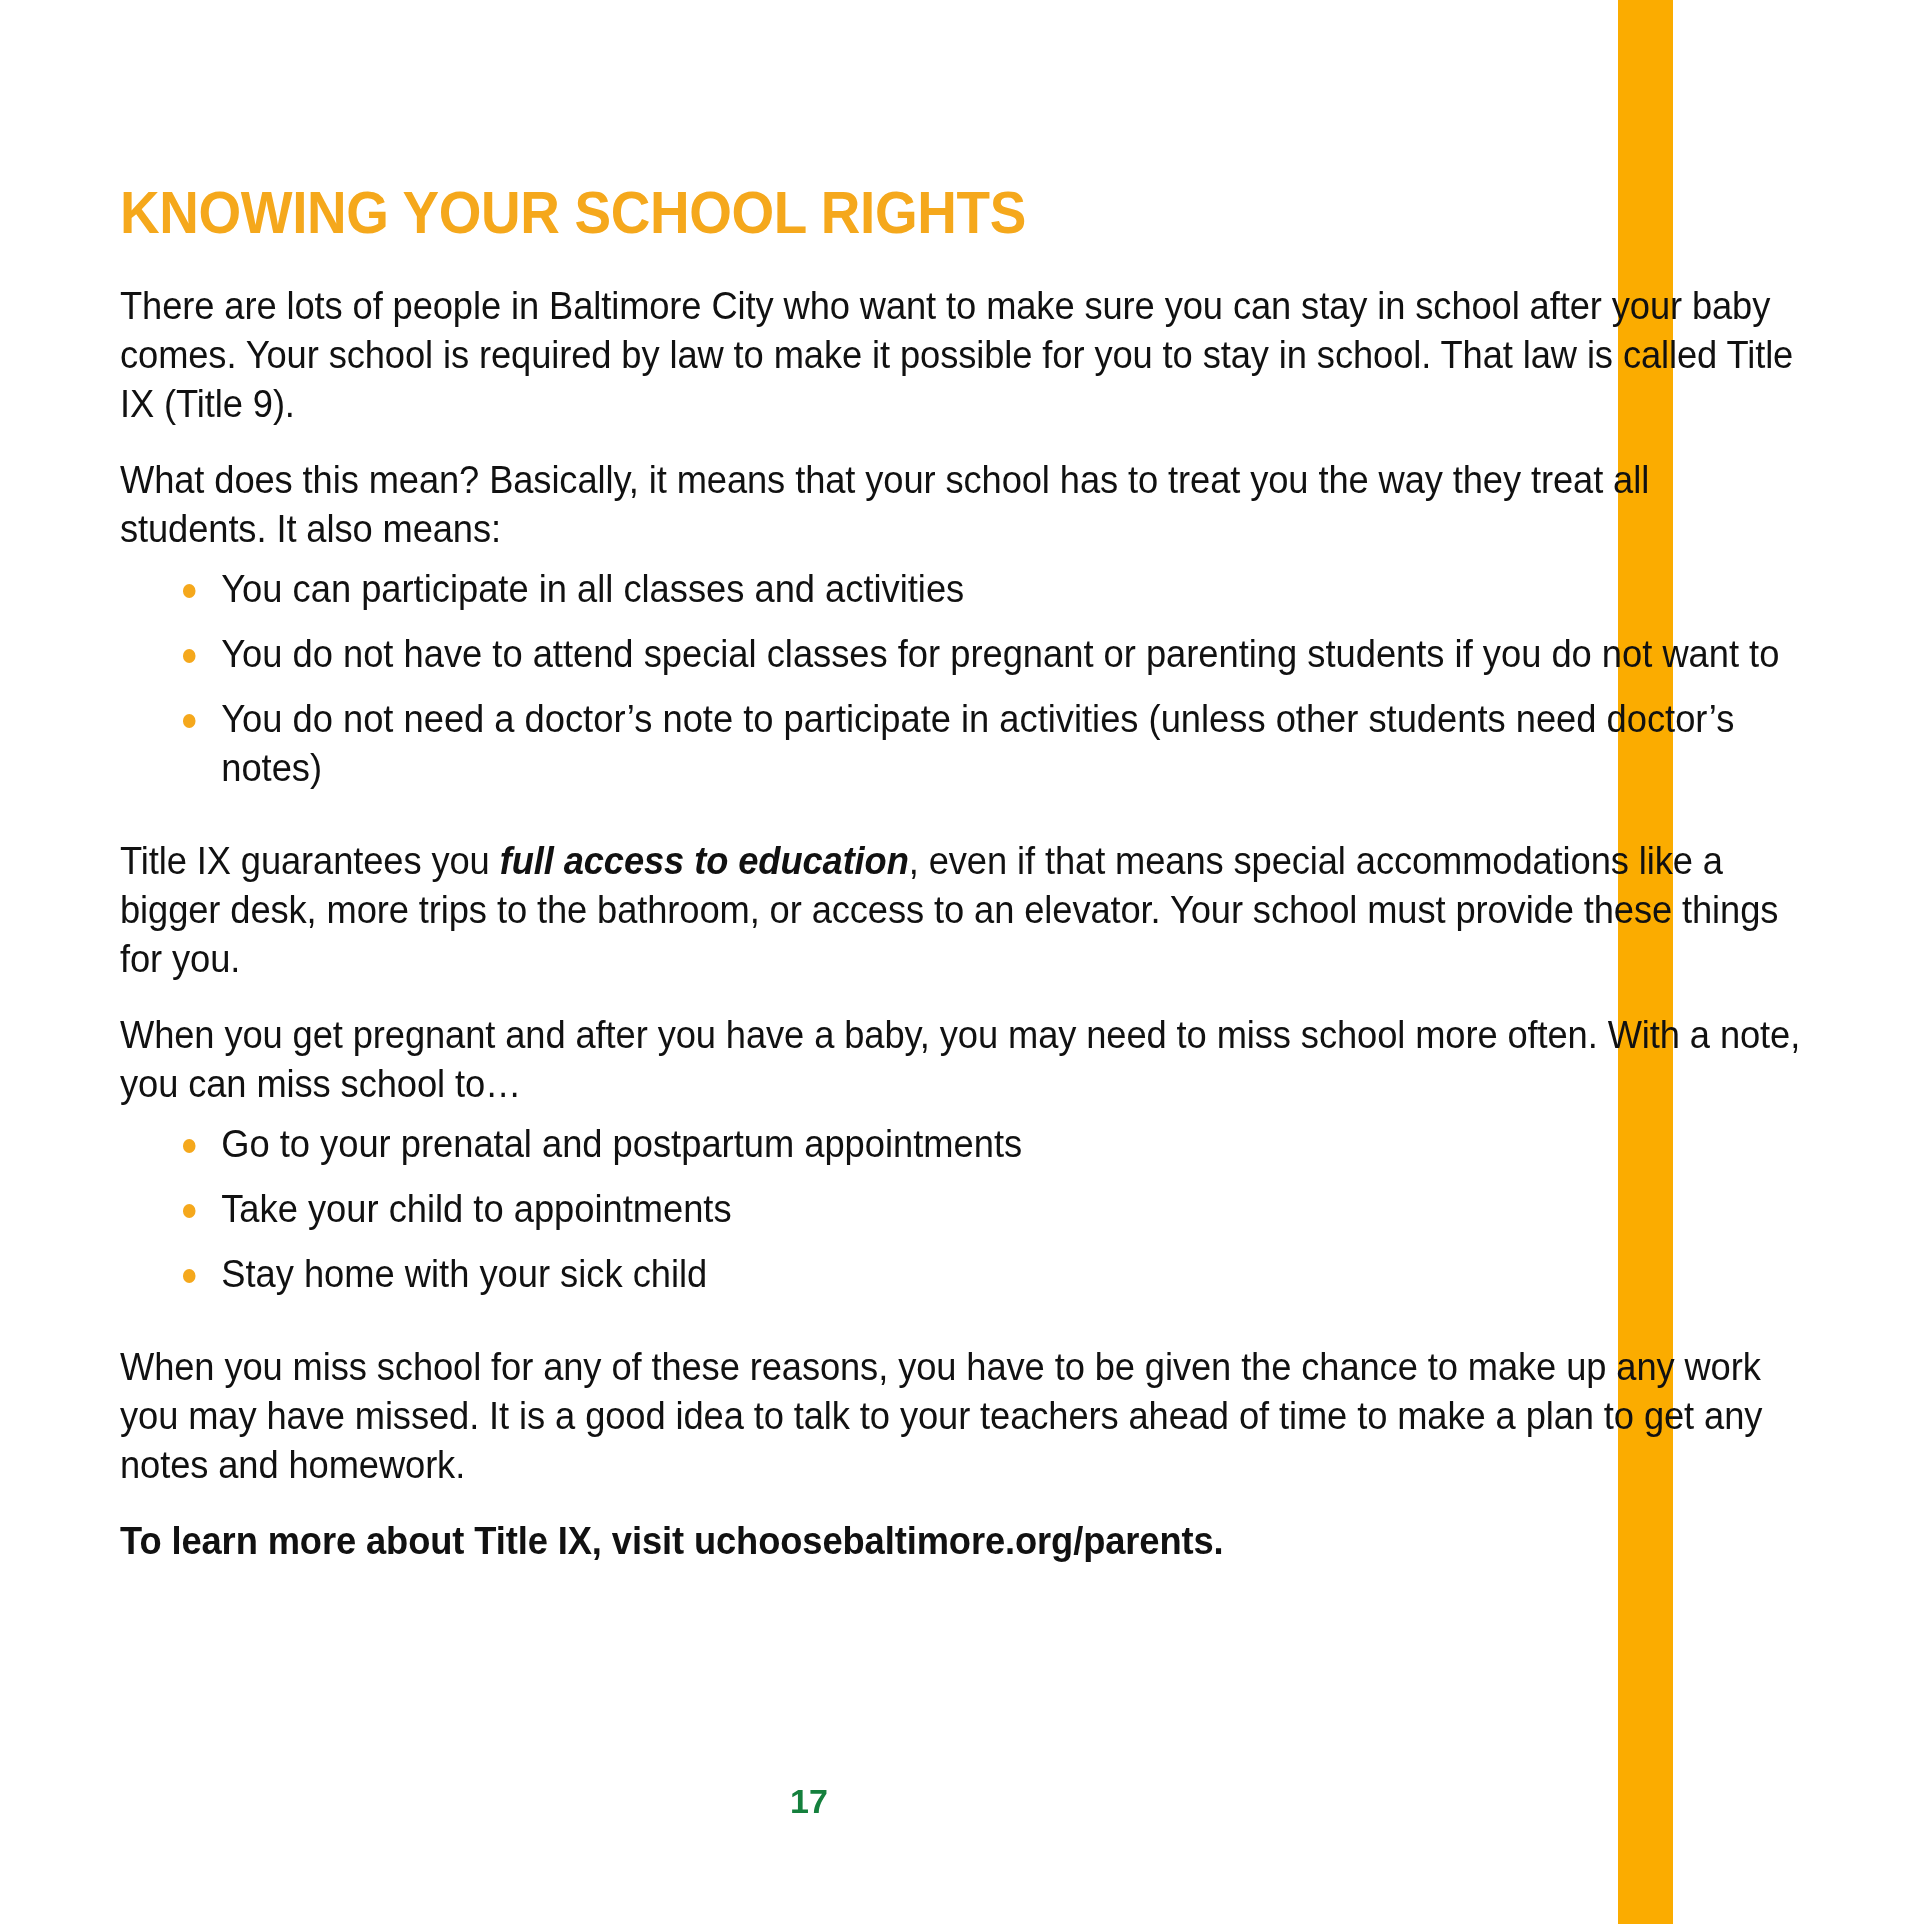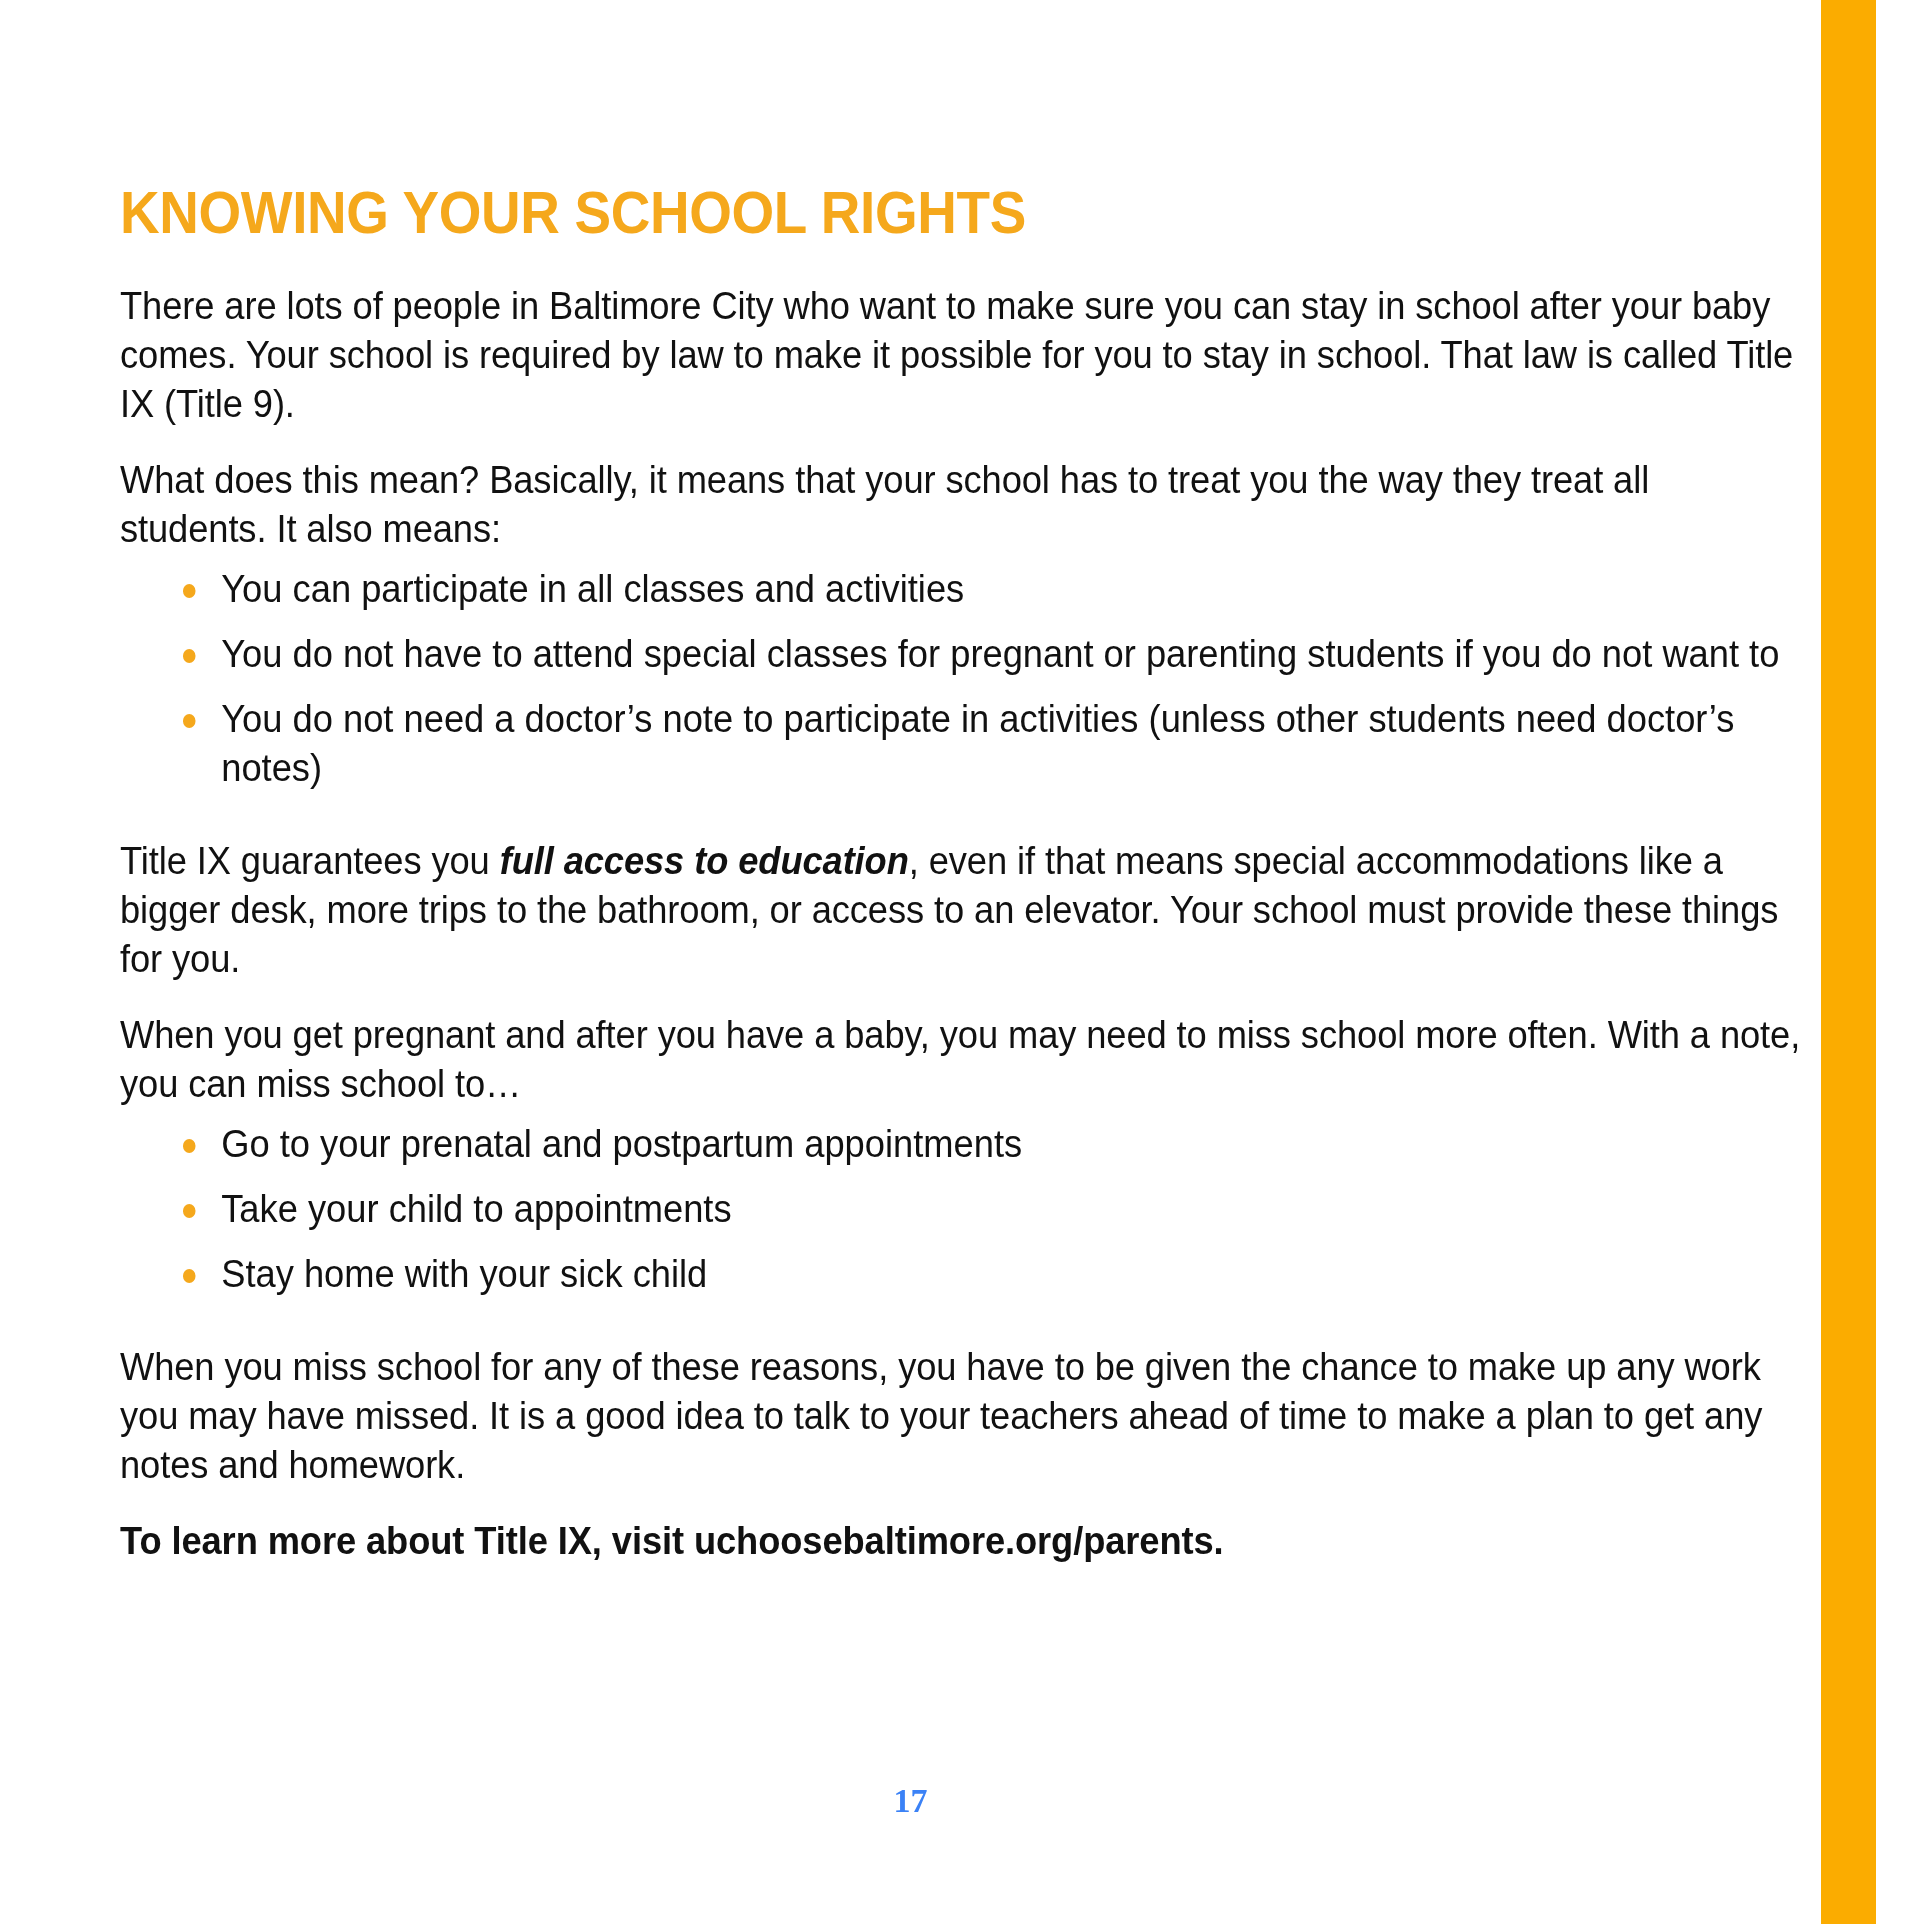--- a/index.html
+++ b/index.html
@@ -10,21 +10,21 @@
   body {
     width: 1925px;
     height: 1925px;
     overflow: hidden;
     font-family: "Liberation Sans", sans-serif;
     -webkit-font-smoothing: antialiased;
   }
 
   .page {
     position: relative;
-    width: 1876px;
+    width: 1673px;
     height: 1925px;
     background: #ffffff;
     box-sizing: border-box;
   }
 
   
   .edge-bar {
     position: absolute;
     top: 0;
     right: 0;
@@ -115,22 +115,21 @@
   }
 
   .page-number {
     position: absolute;
     left: 0;
     right: 55px;
     top: 1782px;
     text-align: center;
     font-size: 34px;
     font-weight: bold;
-    color: #3b82f6;
-    font-family: Liberation Serif, serif;
+    color: #15803d;
   }
 </style>
 </head>
 <body>
 
 <div class="page">
 
   <div class="edge-bar"></div>
 
   <div class="content">

